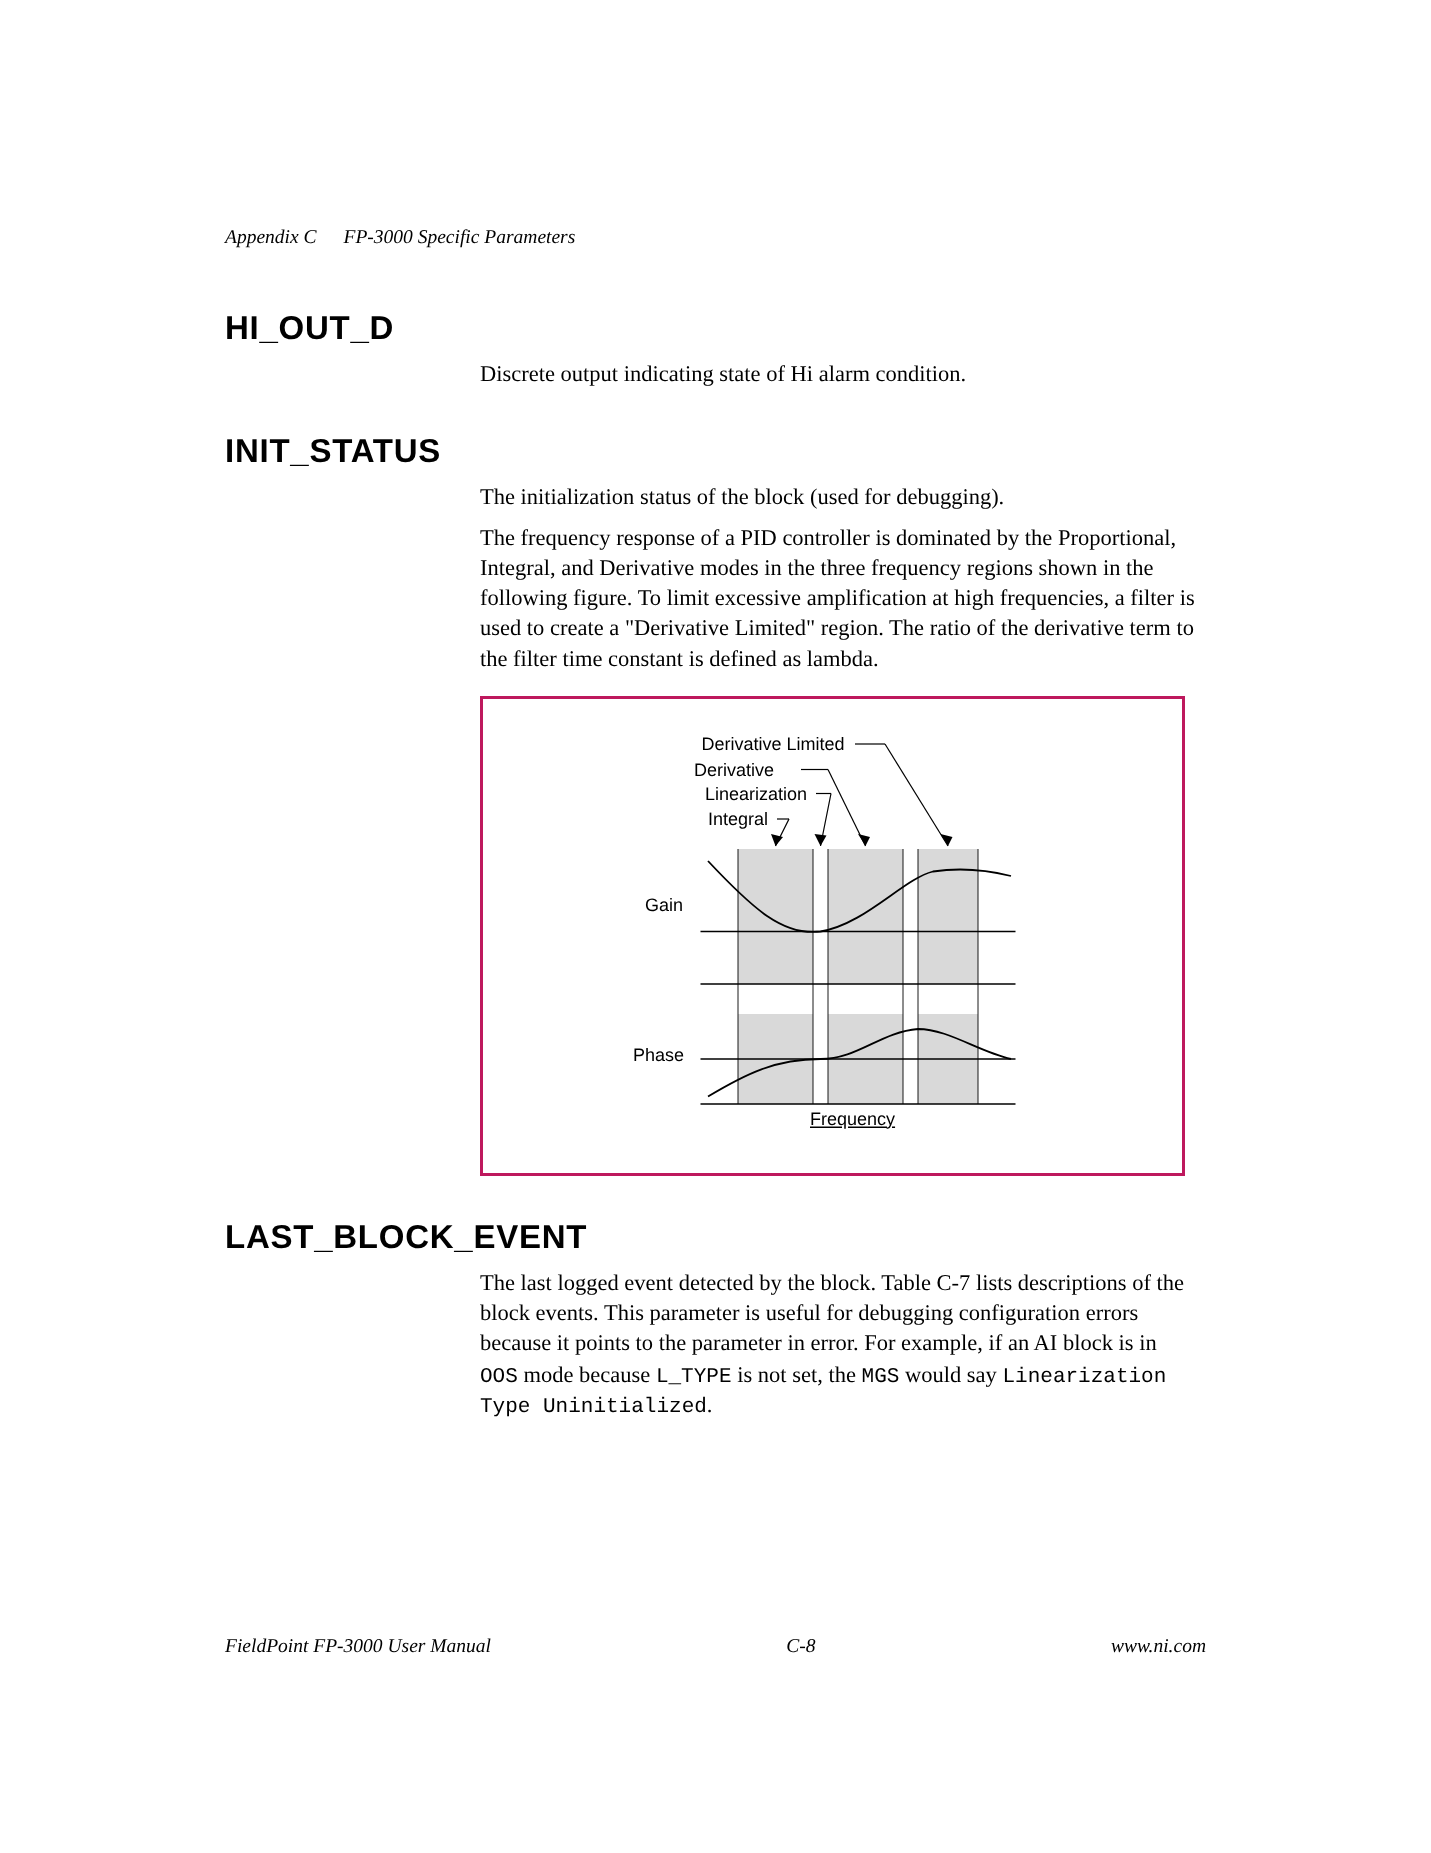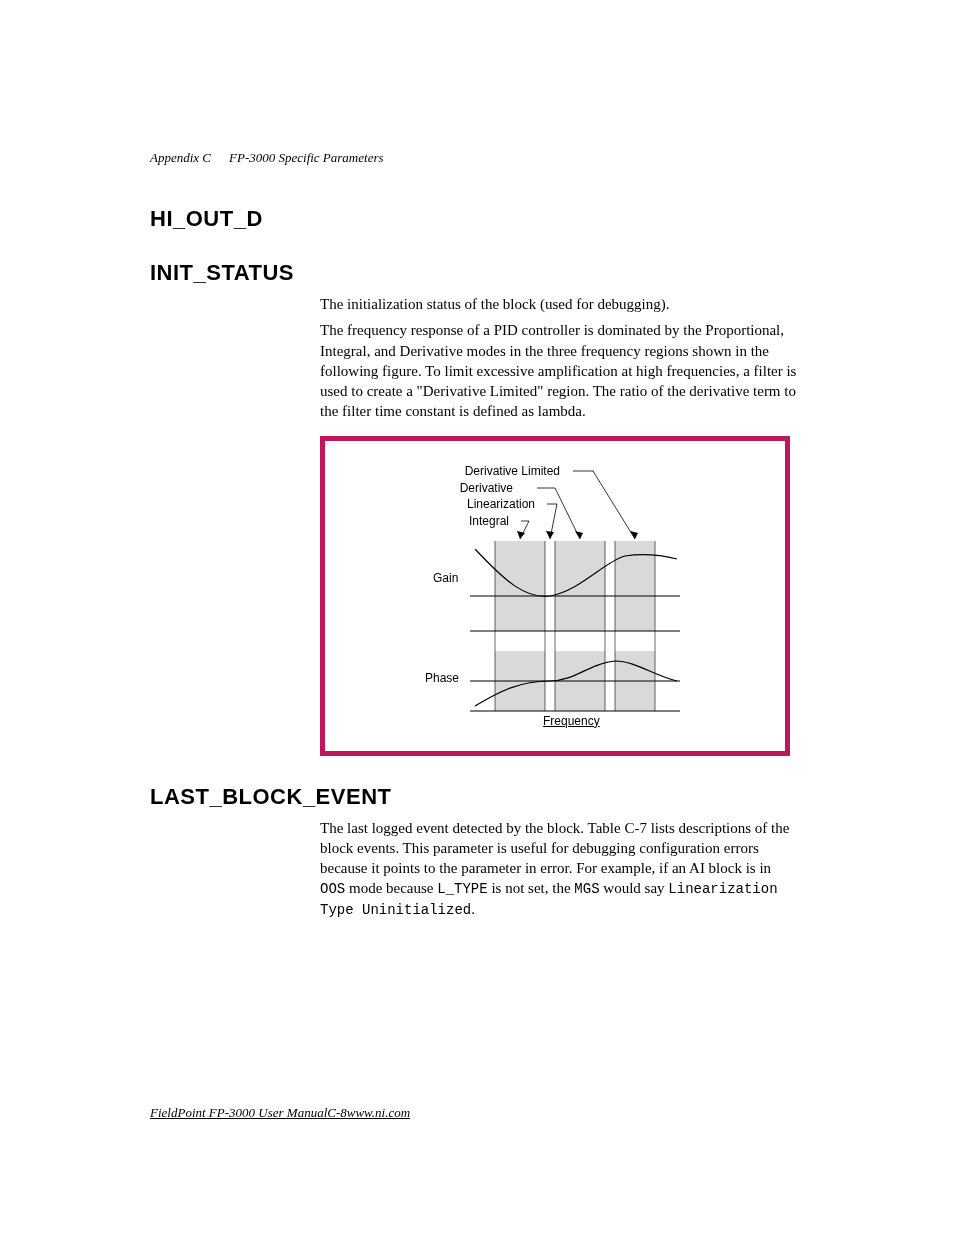--- a/index.html
+++ b/index.html
@@ -36,59 +36,60 @@
     max-width: 480px;
   }
   .body-text code, .body-text .mono {
     font-family: "Courier New", monospace;
     font-size: 14px;
   }
   .figure {
     margin: 14px 0 14px 170px;
     width: 470px;
     height: 320px;
-    border: 5px solid #be185d;
+    border: 2px solid #be185d;
     position: relative;
     box-sizing: border-box;
   }
   .fig-label {
     position: absolute;
     font-family: Arial, Helvetica, sans-serif;
     font-size: 12px;
     text-align: right;
     white-space: nowrap;
   }
   .fig-axis-label {
     position: absolute;
     font-family: Arial, Helvetica, sans-serif;
     font-size: 12px;
   }
   .footer {
     position: absolute;
-    bottom: 114px;
+    bottom: 130px;
     left: 150px;
     right: 150px;
     display: flex;
+    justify-content: space-between;
     font-size: 13px;
     font-style: italic;
-    text-decoration: underline;
   }
   .footer .center { font-style: italic; }
   svg { position:absolute; left:0; top:0; }
 </style>
 </head>
 <body>
 
 <div class="page">
 
   <div class="header-line">
     <span>Appendix C</span><span class="sep"></span><span>FP-3000 Specific Parameters</span>
   </div>
 
   <div class="section-heading">HI_OUT_D</div>
+  <p class="body-text">Discrete output indicating state of Hi alarm condition.</p>
 
   <div class="section-heading">INIT_STATUS</div>
   <p class="body-text">The initialization status of the block (used for debugging).</p>
 
   <p class="body-text">The frequency response of a PID controller is dominated by the Proportional, Integral, and Derivative modes in the three frequency regions shown in the following figure. To limit excessive amplification at high frequencies, a filter is used to create a "Derivative Limited" region. The ratio of the derivative term to the filter time constant is defined as lambda.</p>
 
   <div class="figure">
     <svg width="468" height="318" viewBox="0 0 468 318">
 
       <rect x="170" y="100" width="50" height="90" fill="#d9d9d9"></rect>

